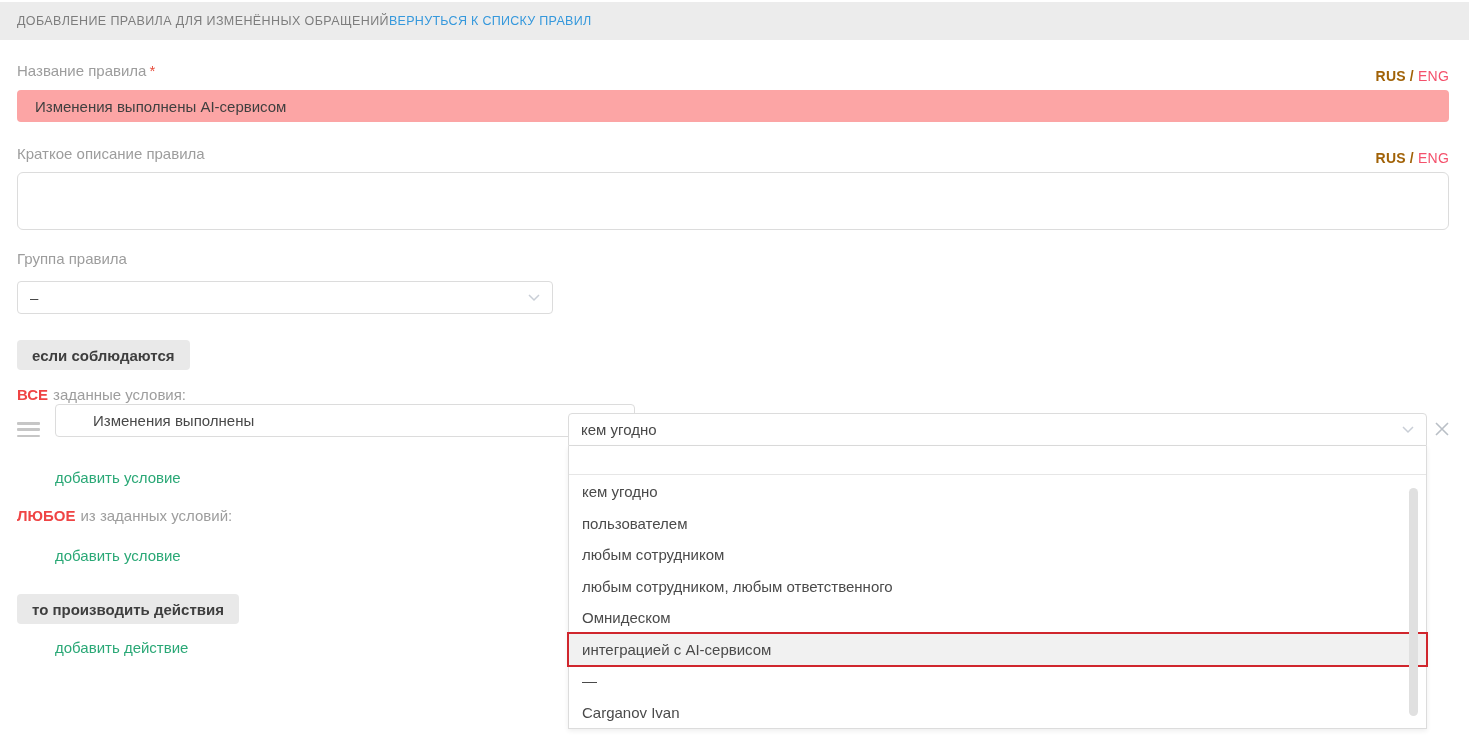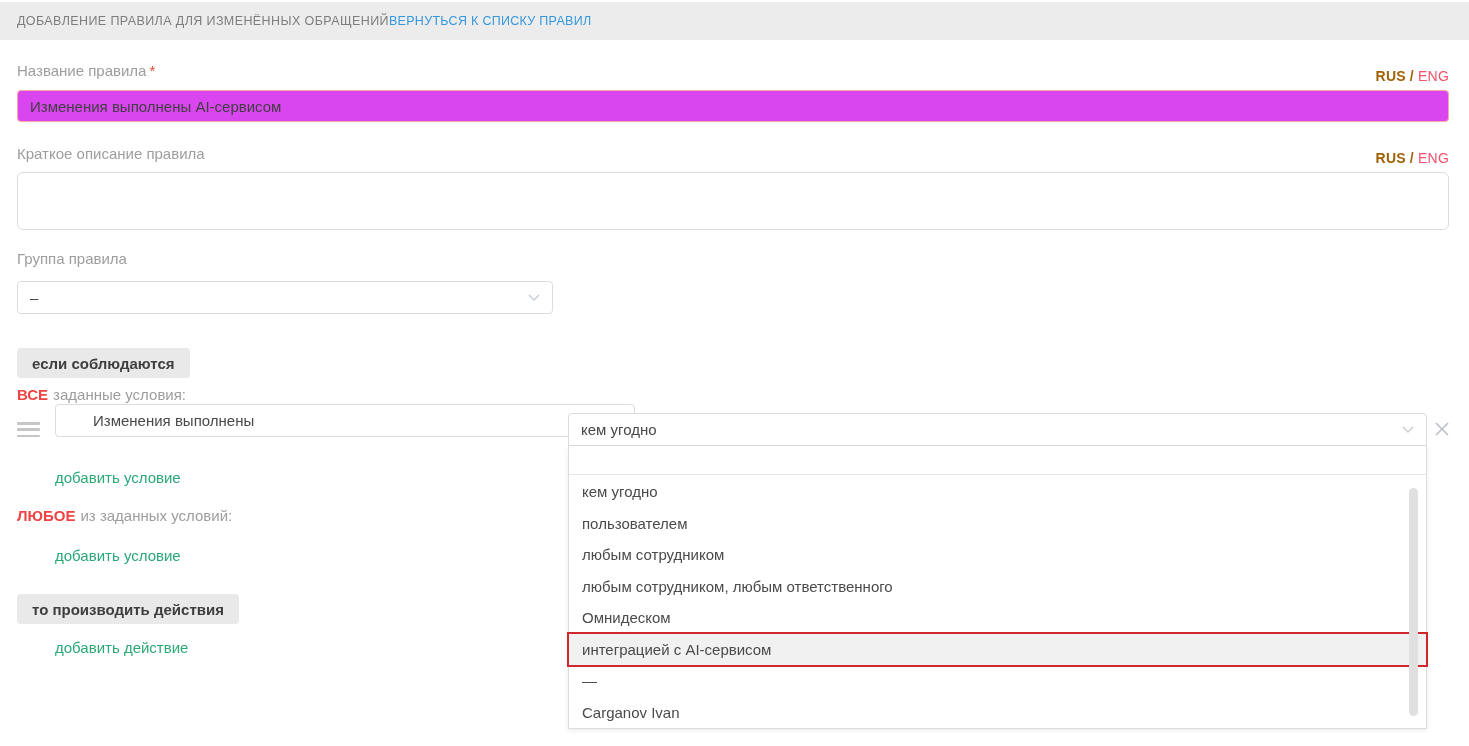--- a/index.html
+++ b/index.html
@@ -22,22 +22,22 @@
 
   
   .field-label{position:absolute;left:17px;font-size:15px;color:#9d9d9d;}
   .req{color:var(--required-red);margin-left:3px;}
   .lang{position:absolute;right:20px;font-size:14px;letter-spacing:.2px;}
   .lang .rus,.lang .sep{font-weight:700;color:#a16207;}
   .lang .eng{color:var(--lang-red);font-weight:400;cursor:pointer;}
   .lang .rus{cursor:pointer;}
 
   
-  .text-input{position:absolute;left:17px;width:1432px;height:32px;border:1px solid #fca5a5;border-radius:4px;
-    font-family:inherit;font-size:15px;color:#3f3f3f;padding:0 12px;background:#d946ef;outline:none;}
+  .text-input{position:absolute;left:17px;width:1432px;height:32px;border:6px solid #fca5a5;border-radius:4px;
+    font-family:inherit;font-size:15px;color:#3f3f3f;padding:0 12px;background:#fca5a5;outline:none;}
   .textarea{position:absolute;left:17px;top:172px;width:1432px;height:58px;border:1px solid #dcdcdc;border-radius:6px;
     font-family:inherit;font-size:15px;color:#3f3f3f;padding:8px 12px;background:#fff;resize:none;outline:none;}
 
   
   .selectbox{position:absolute;height:33px;border:1px solid #dcdcdc;border-radius:4px;background:#fff;
     display:flex;align-items:center;padding:0 32px 0 12px;font-size:15px;color:#484848;cursor:pointer;}
   .selectbox .chev{position:absolute;right:12px;top:50%;margin-top:-4px;display:block;line-height:0;}
   .selectbox.open{border-bottom-left-radius:0;border-bottom-right-radius:0;}
 
   
@@ -100,21 +100,21 @@
   </div>
   <div class="selectbox" style="left:17px;top:281px;width:536px;">
     <span>–</span>
     <span class="chev">
       <svg width="12" height="8" viewBox="0 0 12 8">
           <path d="M1 1 L6 6 L11 1" fill="none" stroke="#c9ced6" stroke-width="1.5"></path>
         </svg>
     </span>
   </div>
 
-  <div class="badge" style="top:348px;">
+  <div class="badge" style="top:340px;">
     <span>если соблюдаются</span>
   </div>
 
   <div class="section-label" style="top:386px;">
     <span class="prefix">ВСЕ</span><span>заданные условия:</span>
   </div>
 
   <div class="drag-handle">
       <i></i>
       <i></i>

